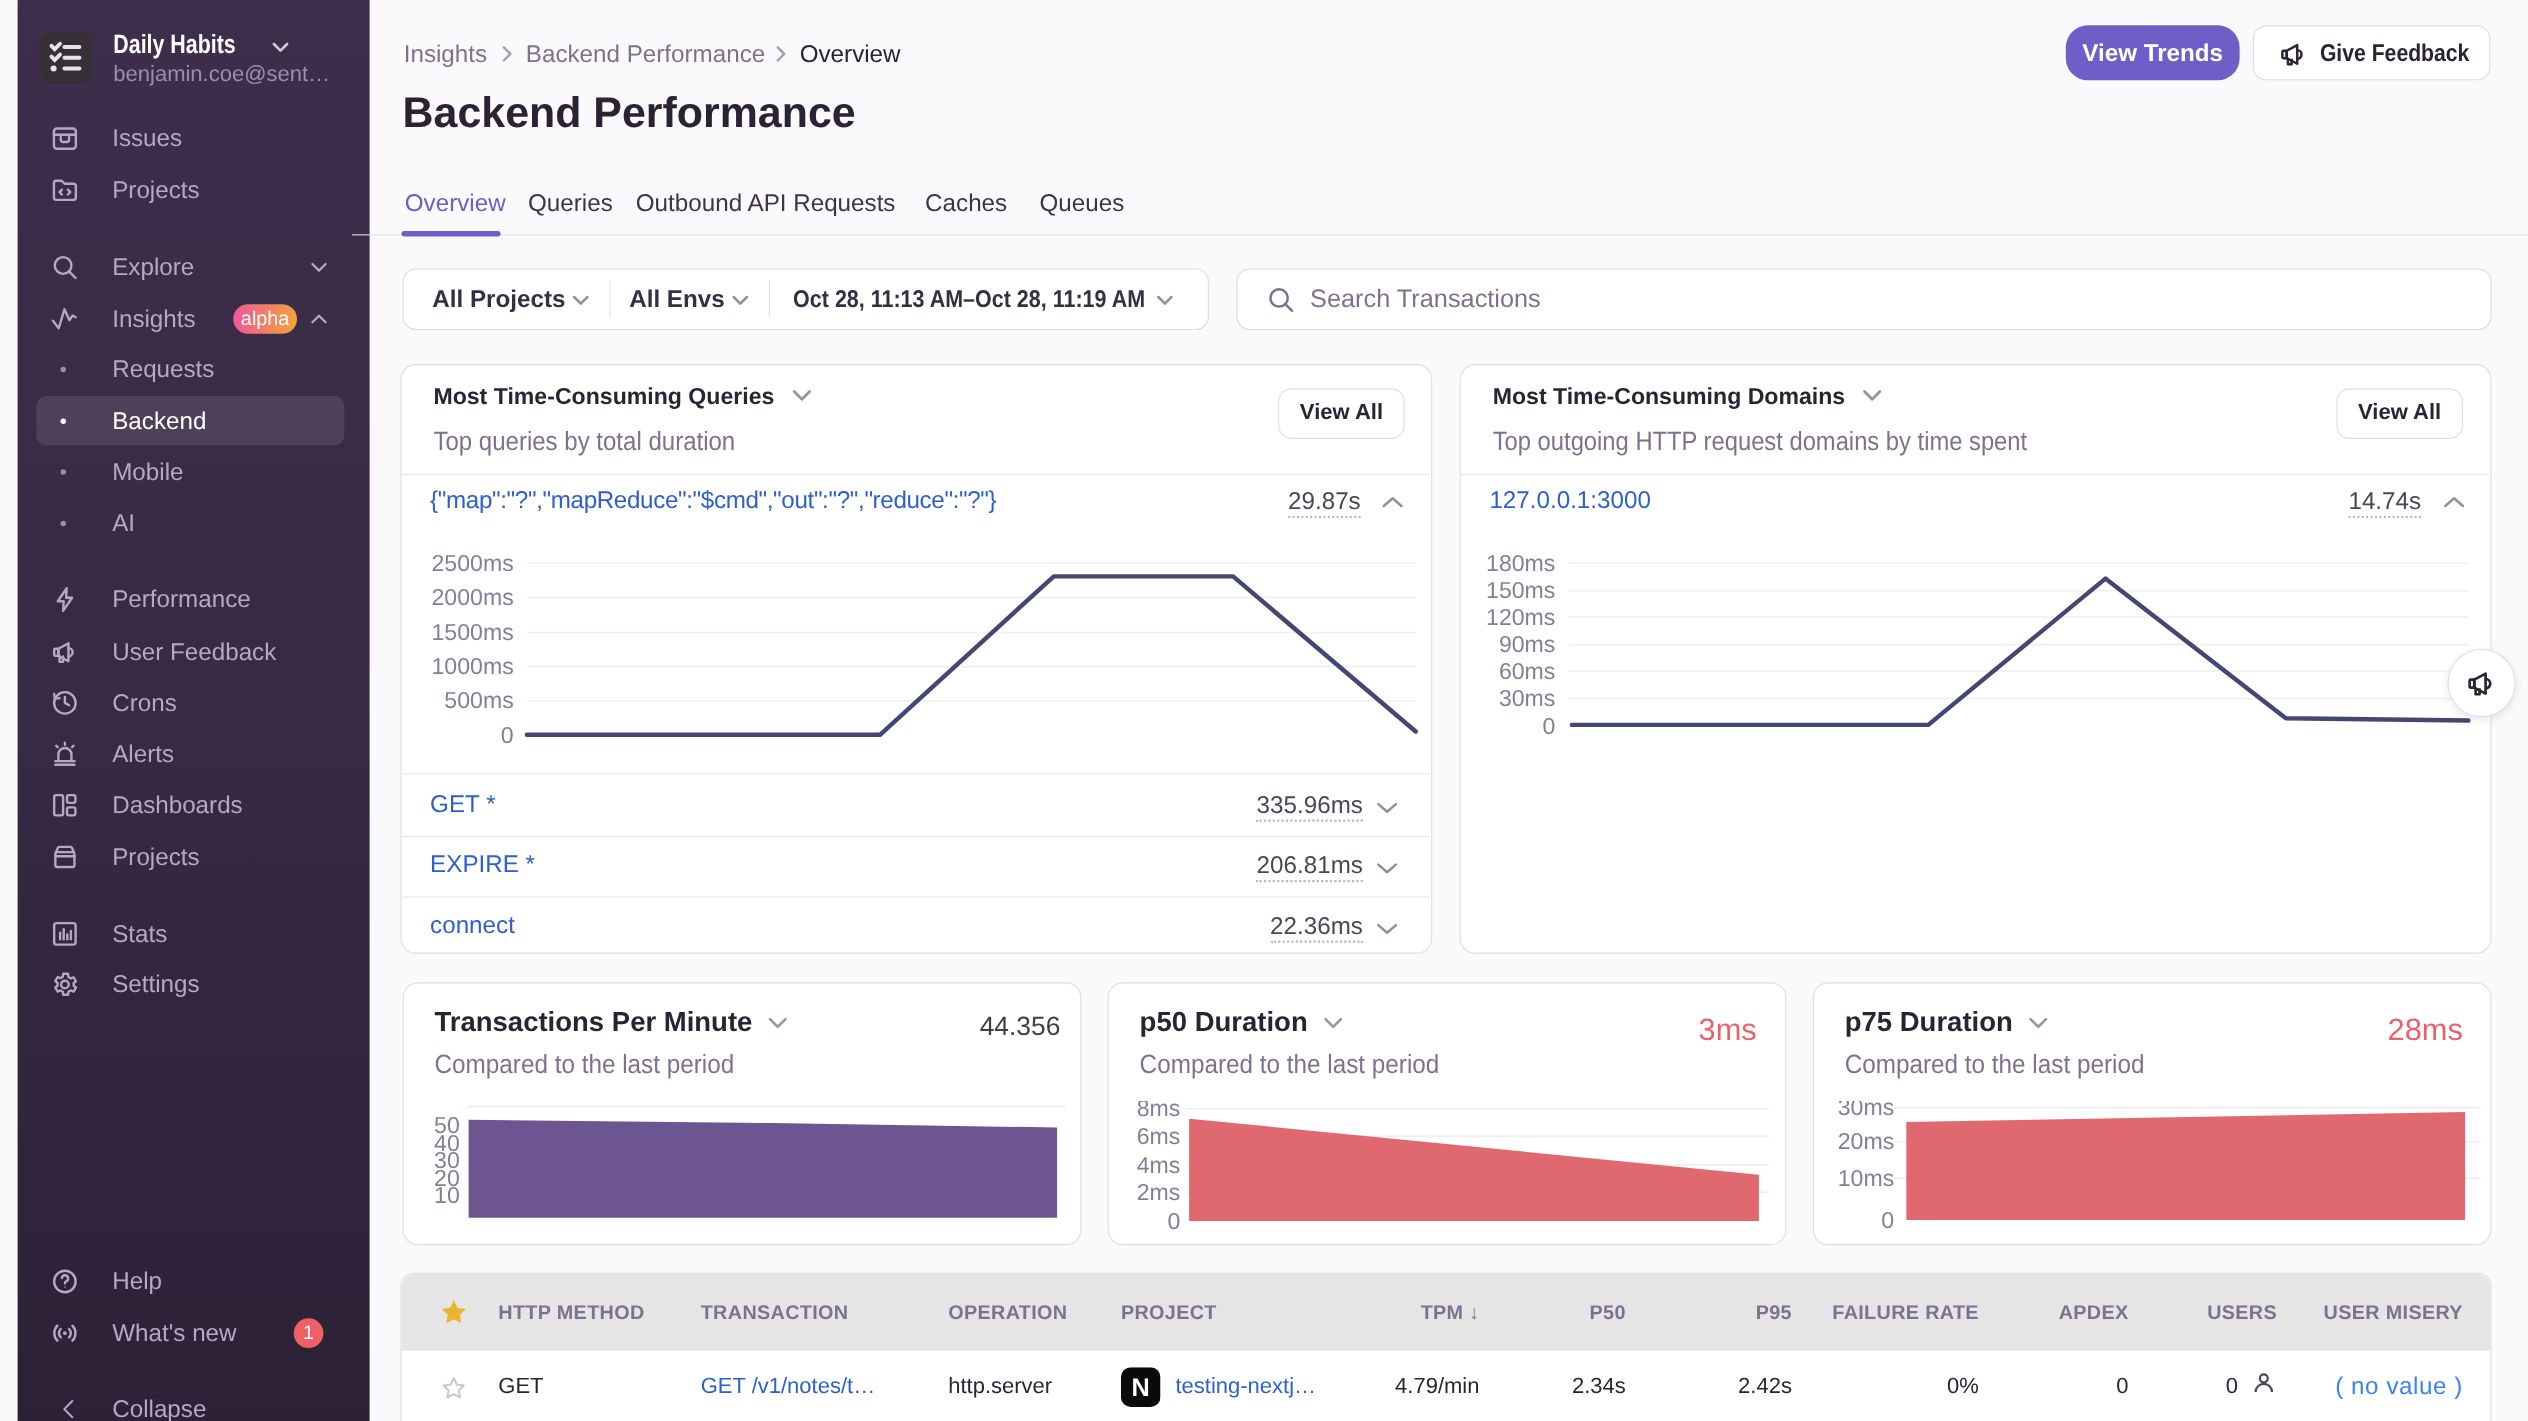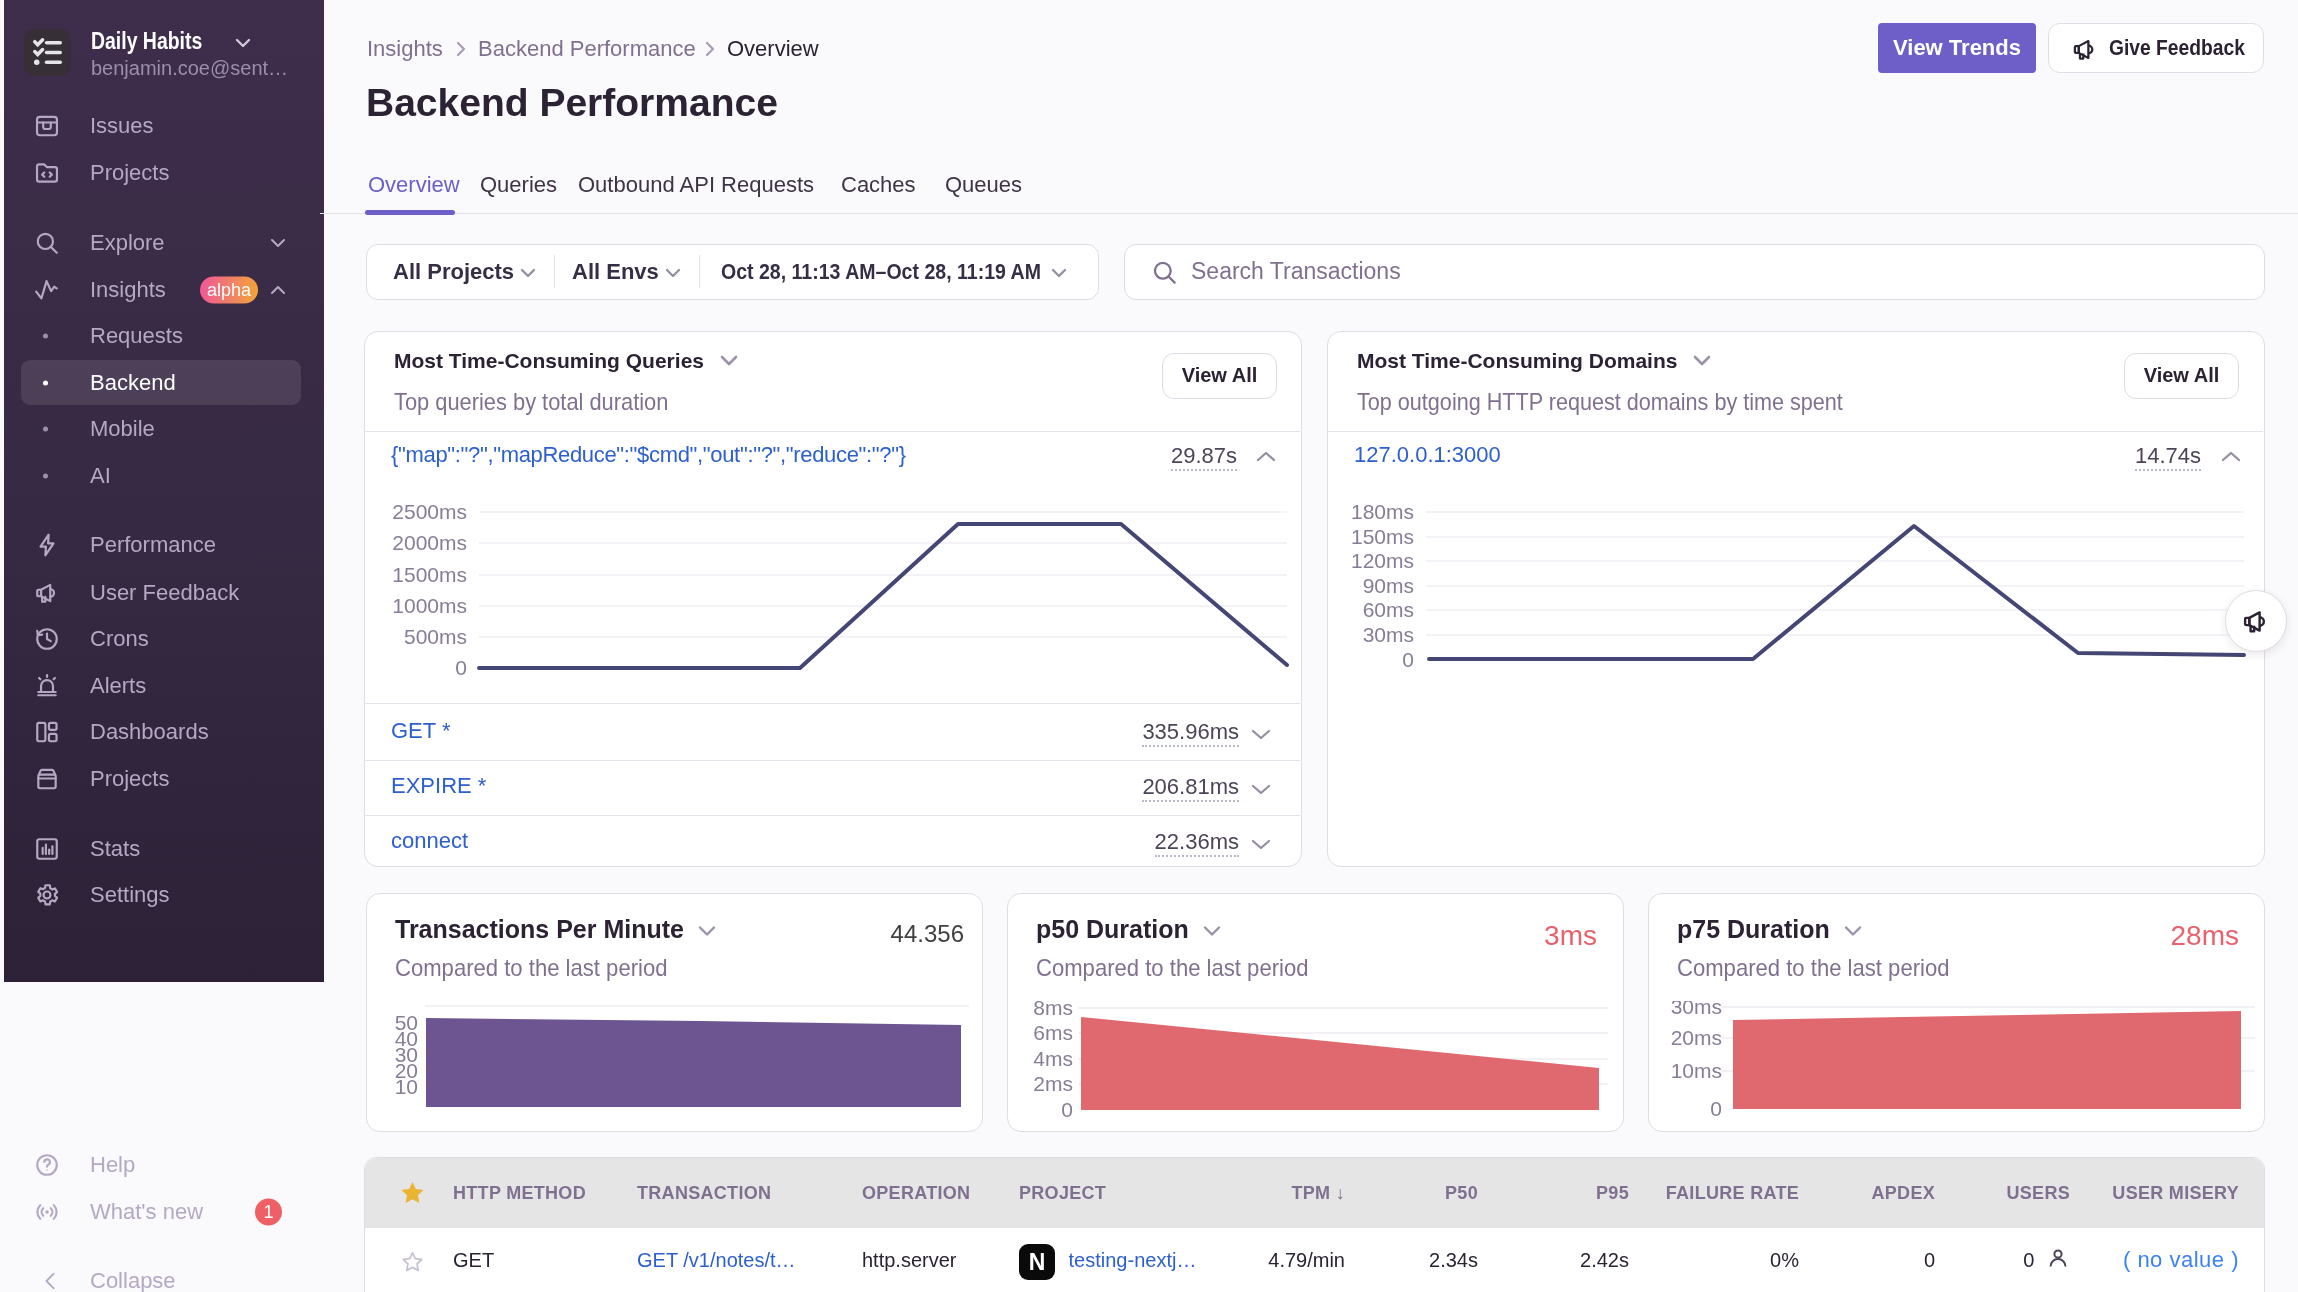--- a/index.html
+++ b/index.html
@@ -1,41 +1,41 @@
 <!DOCTYPE html>
 <html><head>
 <meta charset="utf-8">
 <style>
 * { margin:0; padding:0; box-sizing:border-box; }
 html,body { width:2298px; height:1292px; overflow:hidden; }
 body { font-family:"Liberation Sans", sans-serif; background:#FAF9FB; position:relative; color:#2B2233; }
 .abs { position:absolute; }
 
 
-#sidebar { position:absolute; left:4px; top:0; width:320px; height:982px;
+#sidebar { position:absolute; left:16px; top:0; width:320px; height:1292px;
   background:linear-gradient(180deg,#3E2D4B 0%,#372A44 50%,#2C2137 100%); }
 .logo { position:absolute; left:20px; top:29px; width:47px; height:47px; background:#363036; border-radius:10px; }
 .orgname { position:absolute; left:87px; top:27px; font-size:24px; font-weight:bold; color:#FFFFFF; white-space:nowrap; }
 .orgmail { position:absolute; left:87px; top:57px; font-size:20px; color:#9B8FAC; white-space:nowrap; }
 .nav-item { position:absolute; left:0; width:320px; height:46px; }
 .nav-item > svg { position:absolute; left:30px; top:50%; transform:translateY(-50%); width:26px; height:26px; }
 .nav-item .lbl { position:absolute; left:86px; top:50%; transform:translateY(-50%); font-size:22px; color:#B4A9C4; white-space:nowrap; }
 .nav-item .dot { position:absolute; left:39px; top:50%; transform:translateY(-50%); width:5px; height:5px; border-radius:50%; background:#9b8fae; }
 .nav-hl { position:absolute; left:17px; width:280px; height:45px; background:rgba(255,255,255,0.10); border-radius:9px; }
 .alpha { position:absolute; left:196px; top:50%; transform:translateY(-50%); width:58px; height:27px; border-radius:14px;
   background:linear-gradient(95deg,#F0569A 0%,#F1A637 100%); color:#fff; font-size:18px; text-align:center; line-height:27px; }
 .badge1 { position:absolute; left:251px; top:50%; transform:translateY(-50%); width:27px; height:27px; border-radius:50%;
   background:#EE6066; color:#fff; font-size:18px; text-align:center; line-height:27px; }
 svg.sico { stroke:#B4A9C4; fill:none; stroke-width:2; stroke-linecap:round; stroke-linejoin:round; }
 
 
 #bcrumb { position:absolute; left:367px; top:36px; width:600px; height:30px; font-size:22px; color:#80708F; white-space:nowrap; }
 #bcrumb .cur { color:#2B2233; }
 #h1 { position:absolute; left:366px; top:81px; font-size:39px; font-weight:bold; color:#2B2233; letter-spacing:0px; }
-#btn-trends { position:absolute; left:1878px; top:23px; width:158px; height:50px; background:#6D5FC7; border-radius:4px;
+#btn-trends { position:absolute; left:1878px; top:23px; width:158px; height:50px; background:#6D5FC7; border-radius:20px;
   color:#fff; font-size:22px; font-weight:bold; text-align:center; line-height:50px; }
 #btn-feedback { position:absolute; left:2048px; top:23px; width:216px; height:50px; background:#fff; border:1.5px solid #E0DCE5; border-radius:12px;
   color:#2B2233; font-size:22px; font-weight:bold; line-height:47px; }
 #btn-feedback svg { position:absolute; left:22px; top:12px; }
 #btn-feedback span { position:absolute; left:60px; top:0; white-space:nowrap; }
 
 .tab { position:absolute; top:172px; font-size:22px; color:#3E3446; }
 #tabline { position:absolute; left:320px; top:213px; width:1978px; height:1px; background:#E4E0E8; }
 #tabactive { position:absolute; left:365px; top:210px; width:90px; height:5px; background:#6C5FC7; border-radius:3px; }
 

